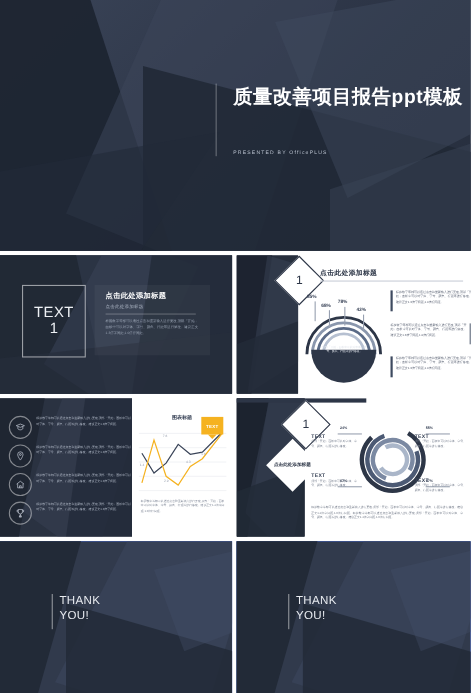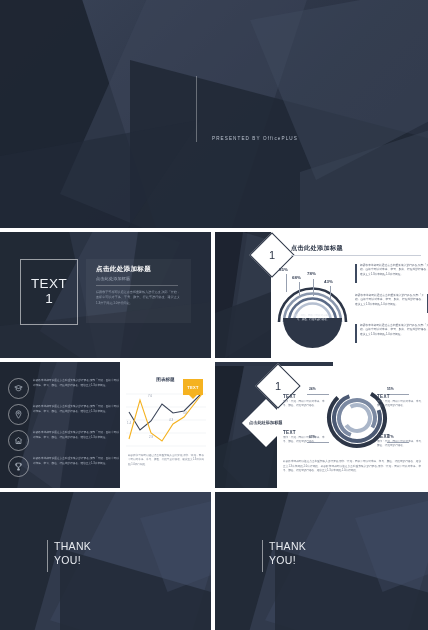--- a/index.html
+++ b/index.html
@@ -127,20 +127,21 @@
     <div class="poly">
       <i class="t-bg1"></i>
         <i class="t-p1"></i>
         <i class="t-p2"></i>
         <i class="t-p3"></i>
         <i class="t-p4"></i>
         <i class="t-p5"></i>
         <i class="t-p6"></i>
     </div>
     <div class="t-bar"></div>
+    <div class="t-title">质量改善项目报告ppt模板</div>
     <div class="t-sub">PRESENTED BY OfficePLUS</div>
   </div>
 
   <div class="slide s-part">
     <div class="poly">
       <i class="pb1"></i>
         <i class="pb2"></i>
         <i class="pb3"></i>
         <i class="pb4"></i>
         <i class="pb5"></i>

